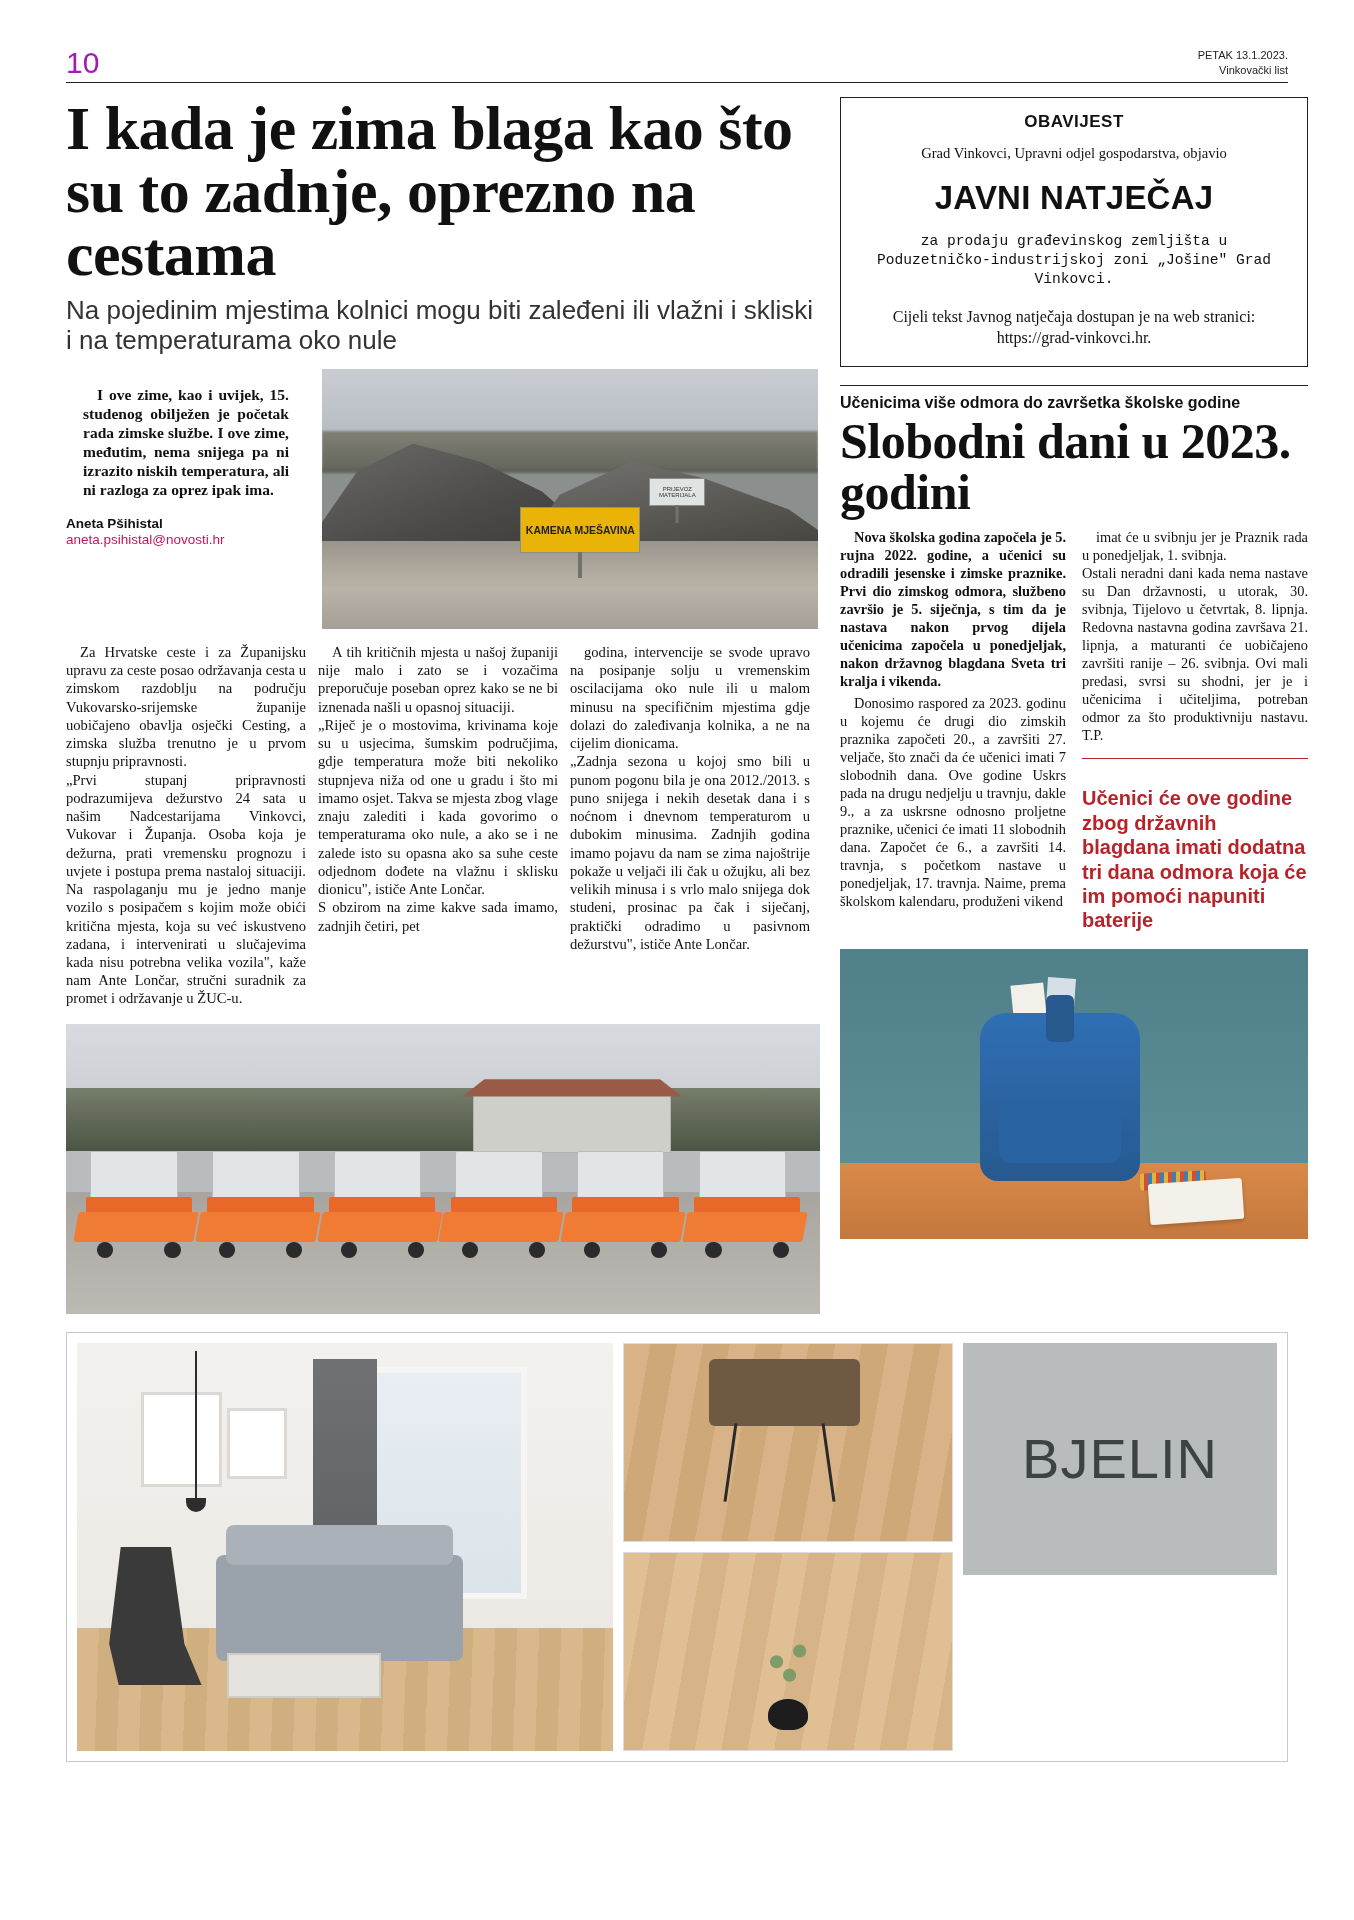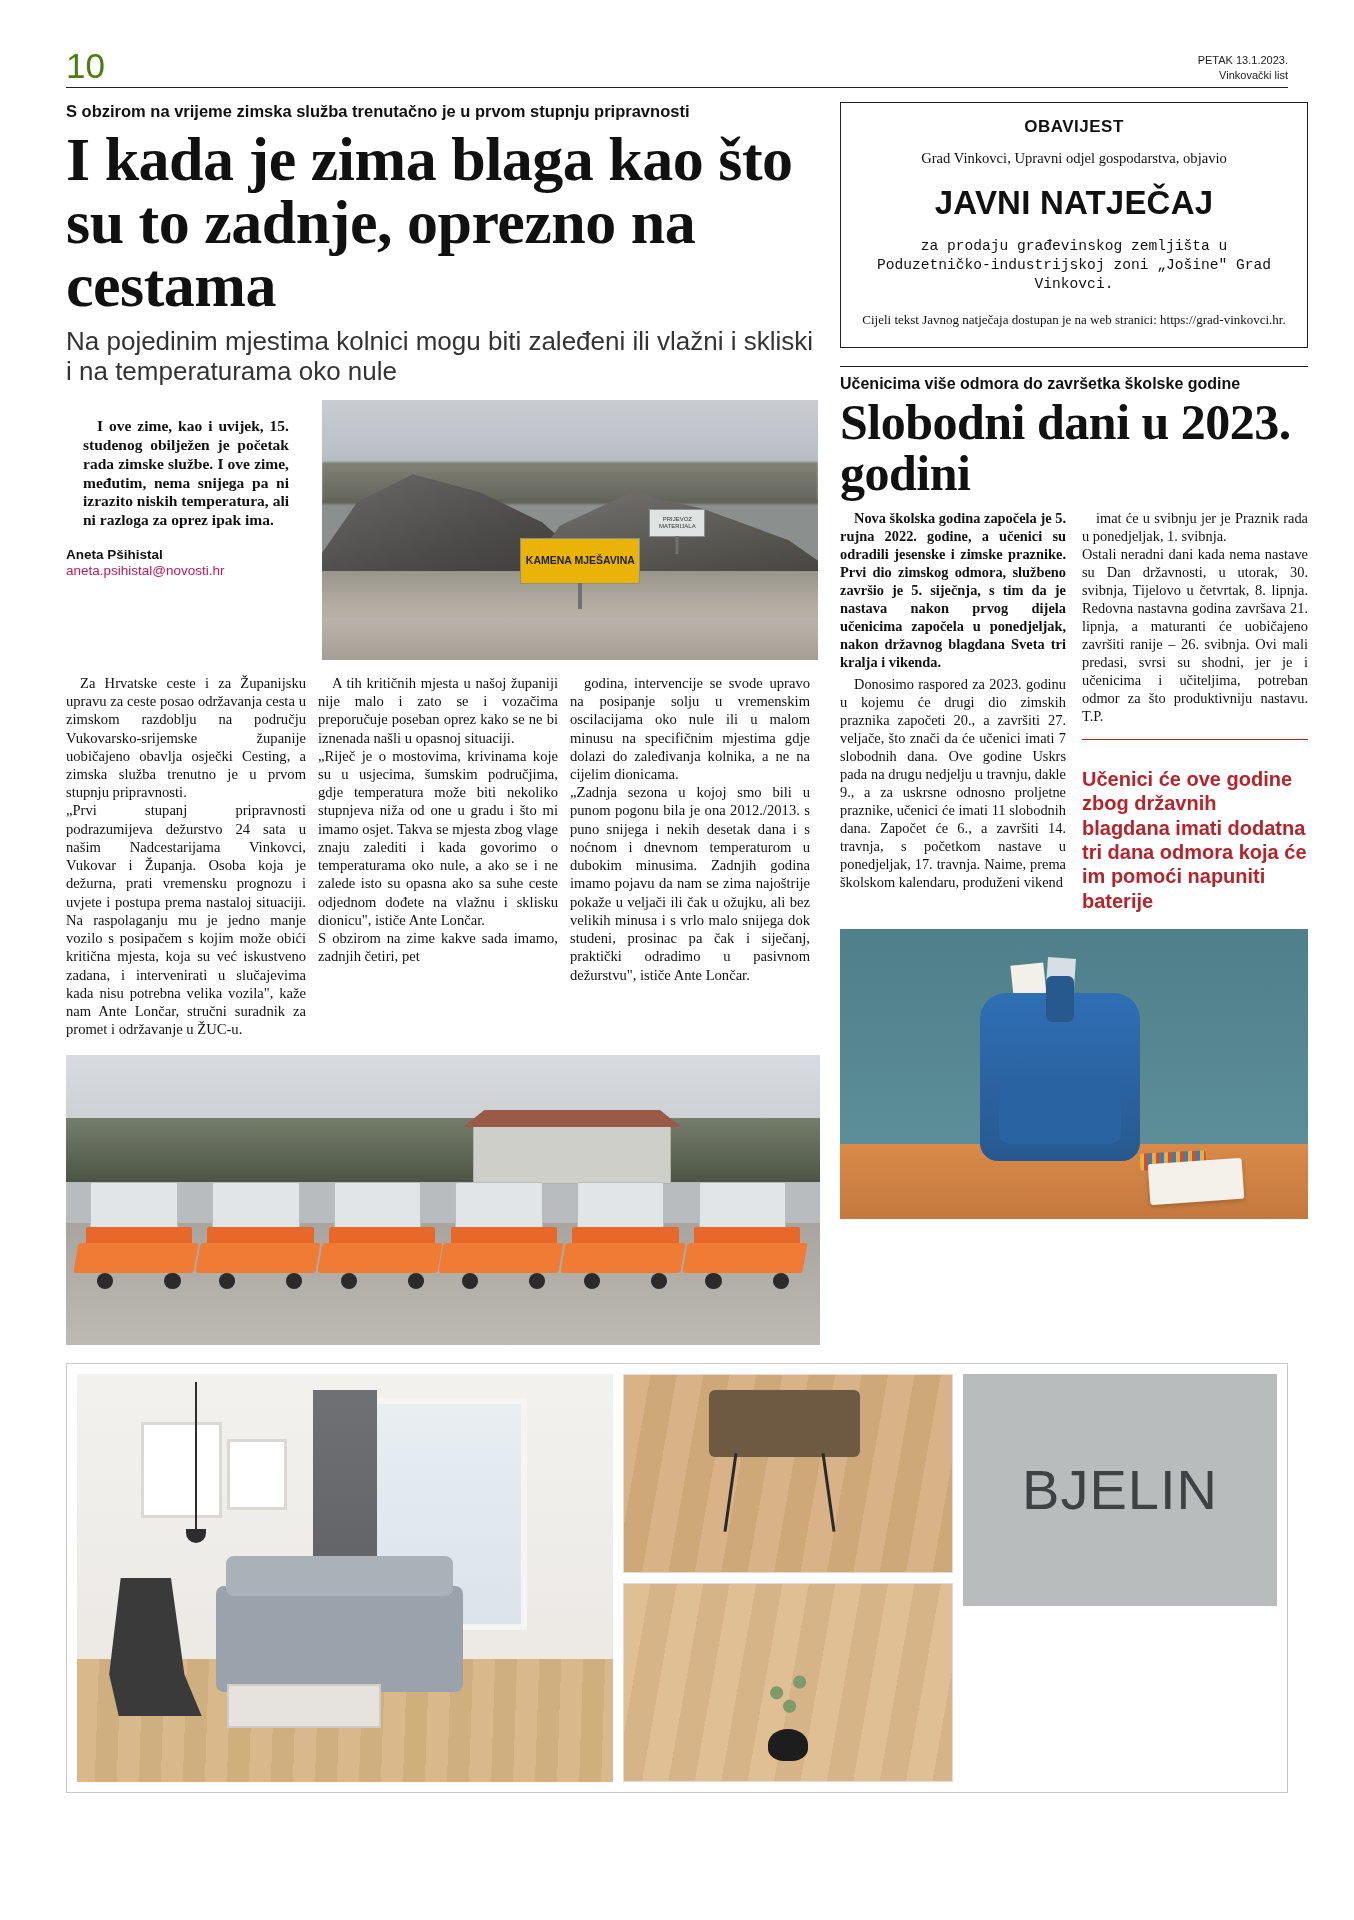--- a/index.html
+++ b/index.html
@@ -15,21 +15,21 @@
     padding:48px 66px 0 66px;
     box-sizing:border-box;
   }
   
   .masthead{
     display:flex;align-items:flex-end;justify-content:space-between;
     border-bottom:1.5px solid #222;padding-bottom:4px;
   }
   .folio{
     font-family:"Liberation Sans", sans-serif;
-    font-size:35px;color:#4d7c0f;font-weight:400;line-height:1;
+    font-size:30px;color:#a21caf;font-weight:400;line-height:1;
   }
   .masthead-right{
     text-align:right;font-family:"Liberation Sans", sans-serif;
     font-size:11px;color:#222;line-height:1.35;
   }
   
   .grid{display:flex;gap:20px;margin-top:14px;}
   .left-col{width:754px;}
   .right-col{width:468px;}
   
@@ -137,21 +137,21 @@
     margin:0 0 12px 0;
   }
   .notice-sub{
     font-family:"Liberation Serif", serif;font-size:14.6px;line-height:1.3;margin:0;
   }
   .notice-big{
     font-family:"Liberation Sans", sans-serif;font-weight:700;font-size:33px;margin:16px 0 14px 0;
     letter-spacing:.2px;
   }
   .notice-lines{font-family:Liberation Mono, monospace;font-size:14.6px;line-height:1.3;margin:15px;}
-  .notice-foot{font-family:"Liberation Serif", serif;font-size:13px;line-height:1.3;margin:18px 0 0 0;}
+  .notice-foot{font-family:"Liberation Serif", serif;font-size:16px;line-height:1.3;margin:18px 0 0 0;}
   .rule-top{border-top:1.2px solid #222;margin-top:18px;}
   .r-kicker{
     font-family:"Liberation Sans", sans-serif;font-weight:700;font-size:16px;margin:8px 0 4px 0;
   }
   h2.r-headline{
     font-family:"Liberation Serif", serif;font-weight:700;font-size:50px;line-height:1.02;
     margin:2px 0 10px 0;letter-spacing:-0.5px;
   }
   .r-body{display:flex;gap:16px;}
   .rcol{width:226px;}
@@ -236,21 +236,20 @@
     <div class="masthead-right">
       <div>PETAK 13.1.2023.</div>
       <div>Vinkovački list</div>
     </div>
   </div>
 
   <div class="grid">
 
     <div class="left-col">
 
-      <div class="kicker">S obzirom na vrijeme zimska služba trenutačno je u prvom stupnju pripravnosti</div>
       <h1 class="headline">I kada je zima blaga kao što su to zadnje, oprezno na cestama</h1>
       <div class="subhead">Na pojedinim mjestima kolnici mogu biti zaleđeni ili vlažni i skliski i na  temperaturama oko nule</div>
 
       <div class="lead-row">
         <div class="lead-text">
           <p class="lead-bold">I ove zime, kao i uvijek, 15. studenog obilježen je početak rada zimske službe. I ove zime, međutim, nema snijega pa ni izrazito niskih temperatura, ali ni razloga za oprez ipak ima.</p>
           <div class="byline">Aneta Pšihistal</div>
           <div class="byline-mail">aneta.psihistal@novosti.hr</div>
         </div>
 

